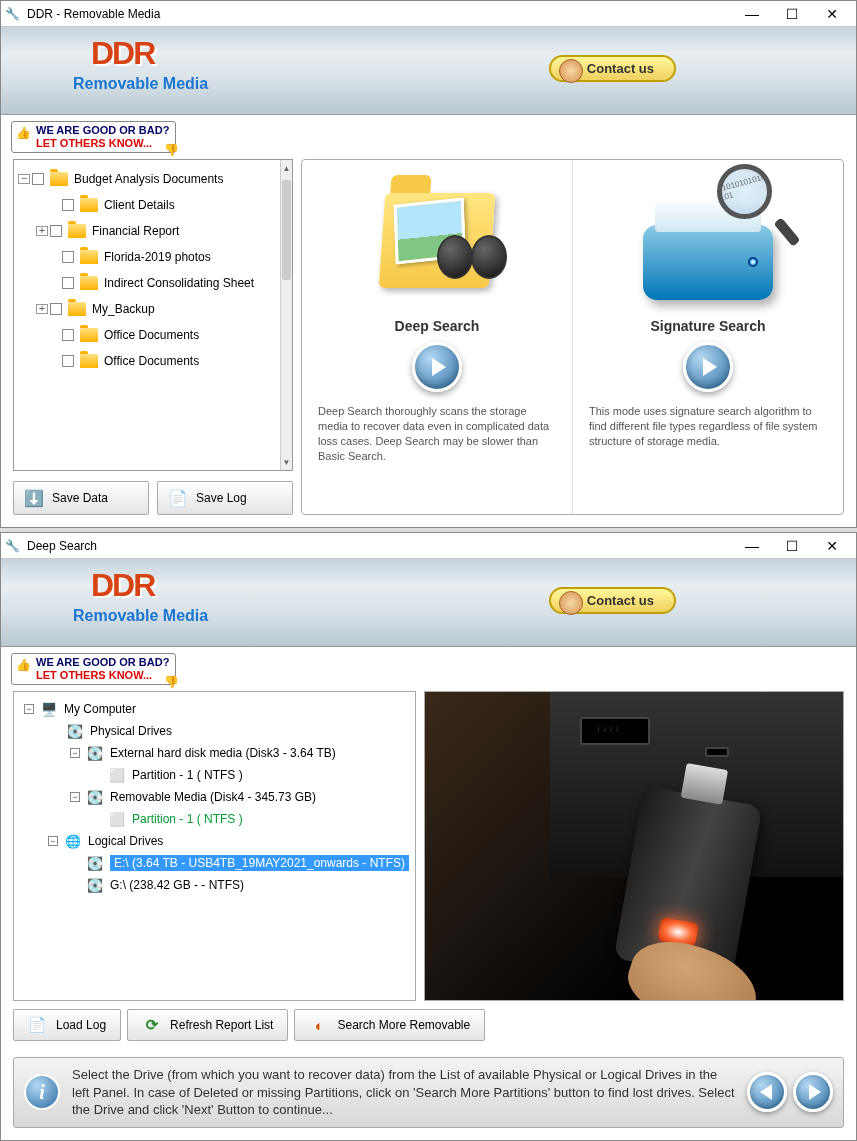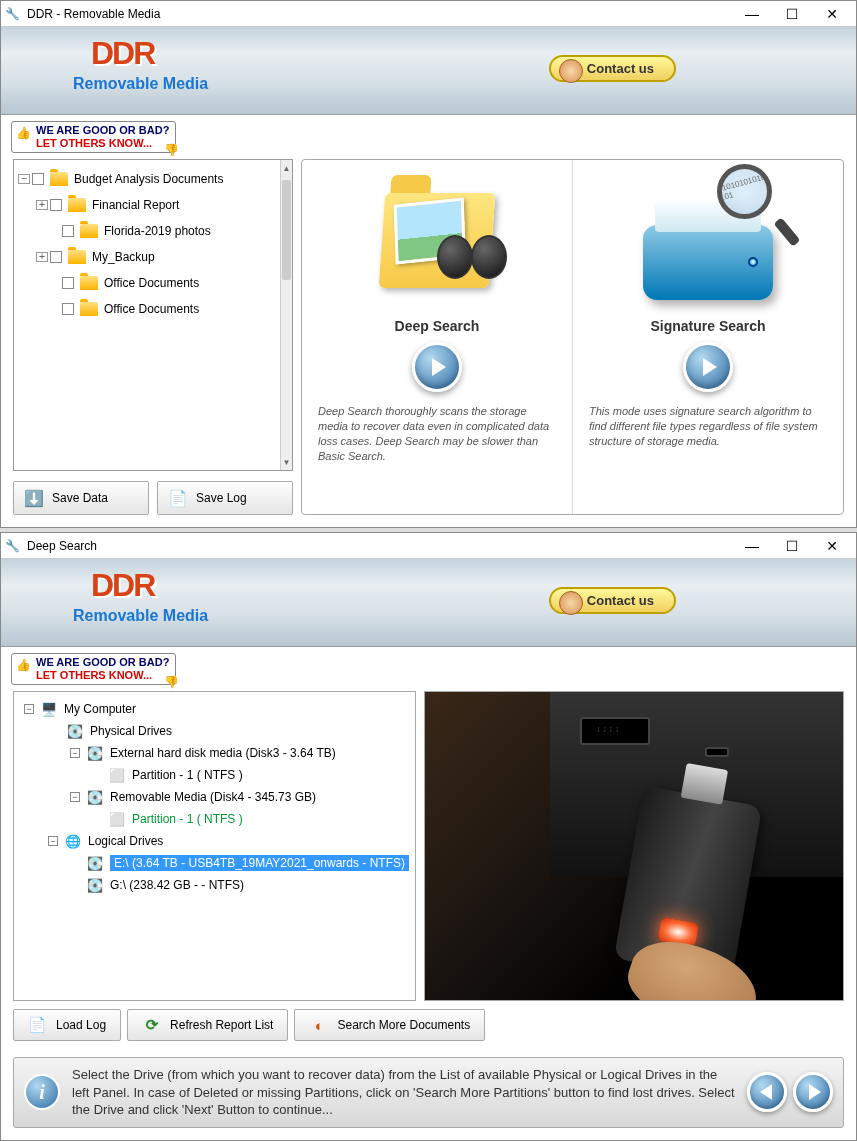--- a/index.html
+++ b/index.html
@@ -52,21 +52,21 @@
 .sig-drive { width:130px; height:75px; background:linear-gradient(180deg,#8ecae6,#0077b6); border-radius:14px; position:relative; box-shadow: 4px 6px 10px rgba(0,0,0,0.3); margin-top:45px; }
 .sig-drive::before { content:""; position:absolute; top:-28px; left:12px; right:12px; height:35px; background:linear-gradient(180deg,#fff,#d0e8f2); border-radius:10px 10px 4px 4px; }
 .sig-drive .led { position:absolute; right:15px; top:32px; width:10px; height:10px; background:radial-gradient(#fff,#0af); border-radius:50%; border:2px solid #023e8a; }
 .sig-mag { position:absolute; right:16px; top:-6px; width:65px; height:65px; }
 .sig-mag .lens { width:55px; height:55px; border:5px solid #555; border-radius:50%; background:radial-gradient(circle, rgba(200,230,250,0.6), rgba(100,150,200,0.3)); position:relative; overflow:hidden; }
 .sig-mag .lens::before { content:"0101010101010101"; position:absolute; top:8px; left:-4px; font-size:8px; color:#666; word-break:break-all; line-height:9px; width:60px; transform:rotate(-15deg); }
 .sig-mag .handle { position:absolute; right:-10px; bottom:-18px; width:10px; height:30px; background:#444; border-radius:4px; transform:rotate(-40deg); }
 .mode-title { font-size:14px; font-weight:600; color:#333; margin:8px 0; }
 .play-btn { width:50px; height:50px; border-radius:50%; background:radial-gradient(circle at 35% 30%, #b3d9f2, #2b6ca3); border:3px solid #fff; box-shadow:0 3px 6px rgba(0,0,0,0.35), inset 0 -3px 6px rgba(0,0,0,0.25); display:flex; align-items:center; justify-content:center; cursor:pointer; margin-bottom:12px; }
 .play-btn::after { content:""; border-left:14px solid #fff; border-top:9px solid transparent; border-bottom:9px solid transparent; margin-left:4px; }
-.mode-desc { font-size:11px; color:#555; line-height:1.35;font-style:italic; }
+.mode-desc { font-size:11px; color:#555; line-height:1.35; }
 .content2 { padding:0 12px 8px; }
 .panels2 { display:flex; gap:8px; }
 .tree2-panel { flex:0 0 380px; border:1px solid #aaa; background:#fff; height:310px; padding:6px;}
 .tree2 { font-size:12px; }
 .trow { display:flex; align-items:center; height:22px; white-space:nowrap; }
 .trow .exp2 { width:10px; height:10px; border:1px solid #888; font-size:9px; line-height:8px; text-align:center; margin-right:4px; cursor:pointer; color:#555;}
 .trow .noexp2 { width:16px; }
 .drv-ico { width:22px; height:14px; display:inline-flex; align-items:center; justify-content:center; margin-right:4px; font-size:13px; }
 .trow.sel .lbl { background:#3399ff; color:#fff; padding:1px 4px; }
 .trow .lbl.green { color:#009933; font-weight:500;}
@@ -116,31 +116,43 @@
   <div class="content1">
     <div class="left-panel">
       <div class="tree-container">
         <div class="tree1">
           <div class="node" style="padding-left:0">
             <span class="exp">−</span>
             <span class="chk"></span>
             <span class="fld-ico"></span>
             <span>Budget Analysis Documents</span>
           </div>
+          <div class="node" style="padding-left:30px">
+              <span class="noexp"></span>
+              <span class="chk"></span>
+              <span class="fld-ico"></span>
+              <span>Client Details</span>
+            </div>
           <div class="node" style="padding-left:18px">
               <span class="exp">+</span>
               <span class="chk"></span>
               <span class="fld-ico"></span>
               <span>Financial Report</span>
             </div>
           <div class="node" style="padding-left:30px">
               <span class="noexp"></span>
               <span class="chk"></span>
               <span class="fld-ico"></span>
               <span>Florida-2019 photos</span>
+            </div>
+          <div class="node" style="padding-left:30px">
+              <span class="noexp"></span>
+              <span class="chk"></span>
+              <span class="fld-ico"></span>
+              <span>Indirect Consolidating Sheet</span>
             </div>
           <div class="node" style="padding-left:18px">
               <span class="exp">+</span>
               <span class="chk"></span>
               <span class="fld-ico"></span>
               <span>My_Backup</span>
             </div>
           <div class="node" style="padding-left:30px">
               <span class="noexp"></span>
               <span class="chk"></span>
@@ -282,21 +294,21 @@
       <div class="abtn2">
         <span class="ico2">📄</span>
         <span>Load Log</span>
       </div>
       <div class="abtn2">
         <span class="ico2" style="color:#2a8a2a;font-weight:bold">⟳</span>
         <span>Refresh Report List</span>
       </div>
       <div class="abtn2">
         <span class="ico2" style="color:#d35400">◐</span>
-        <span>Search More Documents</span>
+        <span>Search More Removable</span>
       </div>
     </div>
   </div>
   <div class="info-bar">
     <div class="info-ico">i</div>
     <div class="info-text">Select the Drive (from which you want to recover data) from the List of available Physical or Logical Drives in the left Panel. In case of Deleted or missing Partitions, click on 'Search More Partitions' button to find lost drives. Select the Drive and click 'Next' Button to continue...</div>
     <div class="nav-btns">
       <div class="nav-btn prev"></div>
       <div class="nav-btn next"></div>
     </div>

